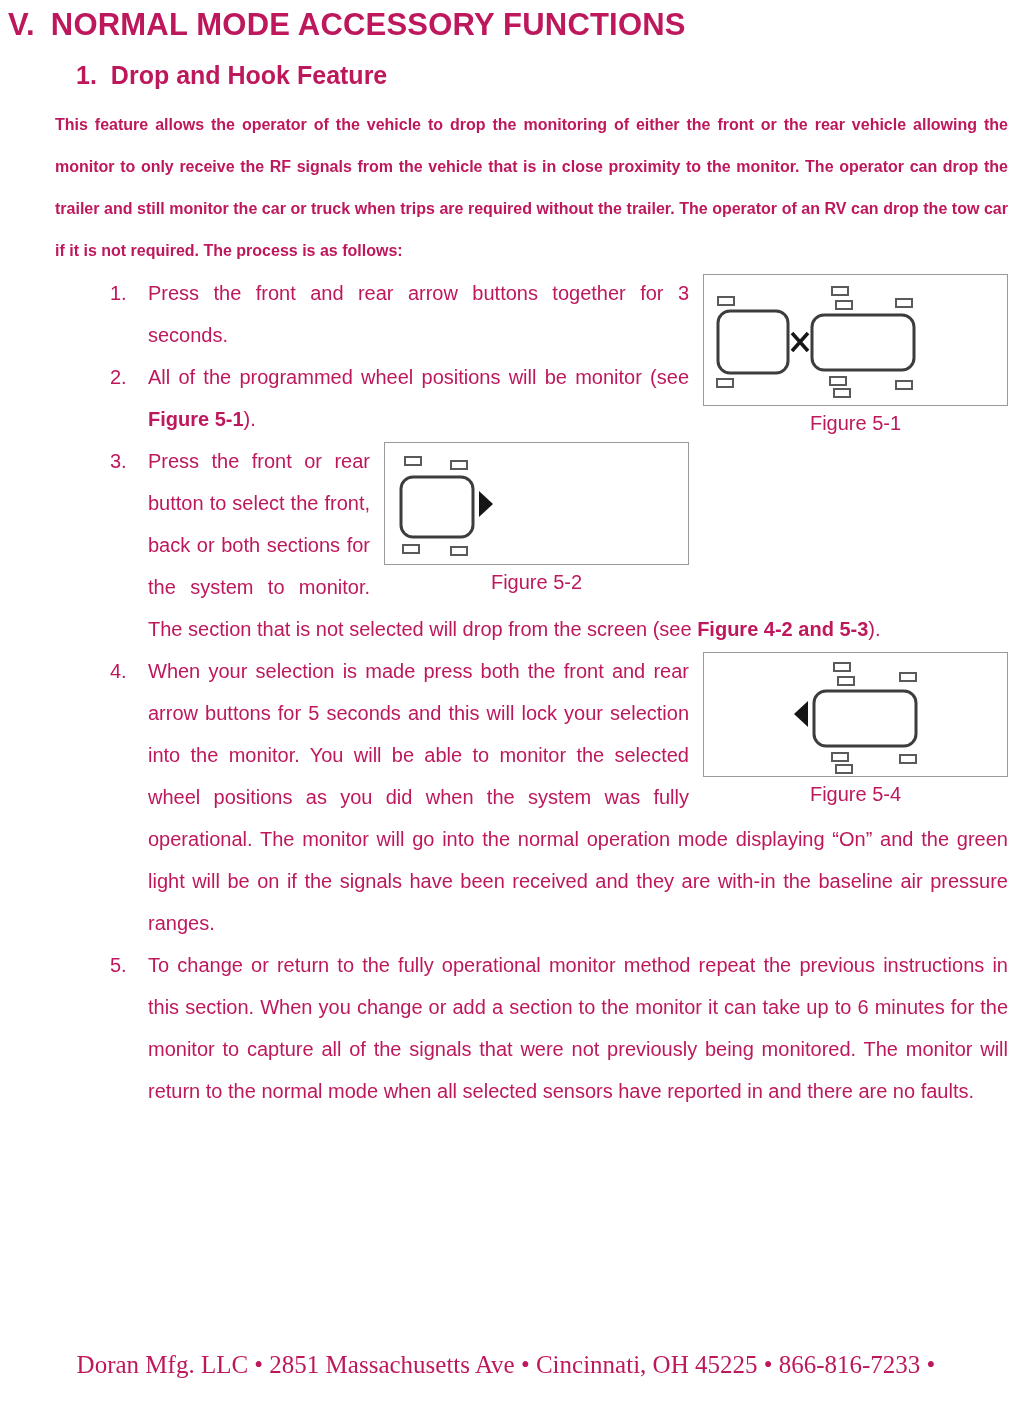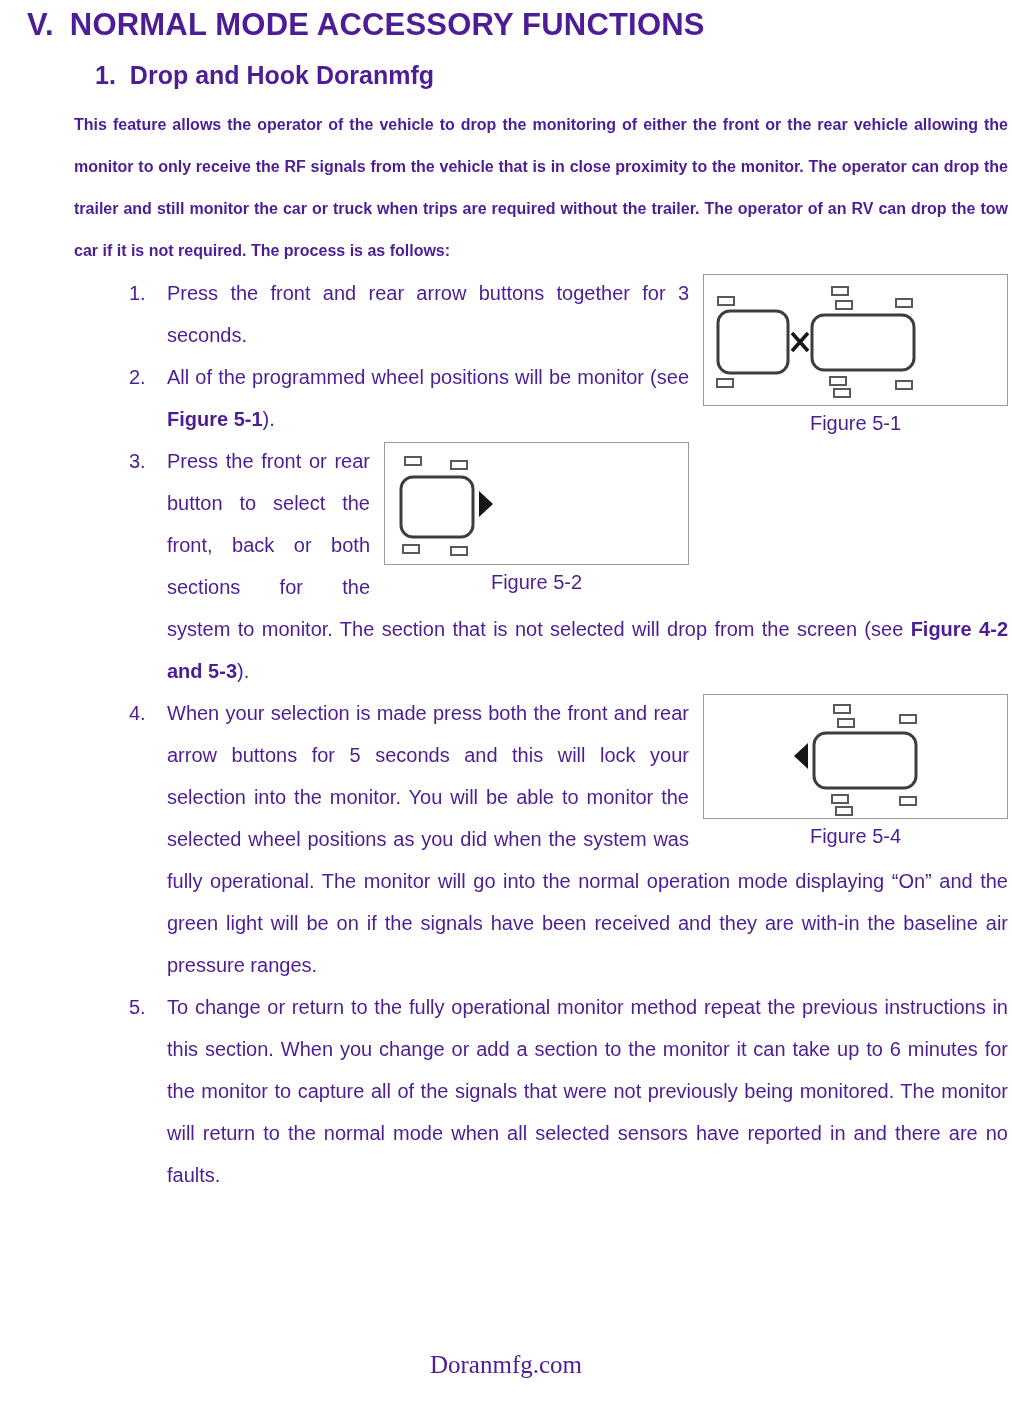--- a/index.html
+++ b/index.html
@@ -3,23 +3,22 @@
 <meta charset="utf-8">
 <style>
   * { box-sizing: border-box; }
   html, body { margin: 0; padding: 0; background: #ffffff; }
   .page {
     position: relative;
     width: 1012px;
     height: 1415px;
     background: #ffffff;
     font-family: "Liberation Sans", sans-serif;
-    color: #4c1d95;
+    color: #be185d;
     overflow: hidden;
-    padding-left: 19px;
   }
   h1.title {
     margin: 6px 0 0 8px;
     font-size: 31px;
     line-height: 38px;
     font-weight: bold;
     letter-spacing: 0.2px;
   }
   h1.title .num { margin-right: 16px; }
   h2.subheading {
@@ -77,21 +76,21 @@
 </head>
 <body>
 
 <div class="page">
 
   <h1 class="title">
     <span class="num">V.</span><span>NORMAL MODE ACCESSORY FUNCTIONS</span>
   </h1>
 
   <h2 class="subheading">
-    <span class="num">1.</span><span>Drop and Hook Doranmfg</span>
+    <span class="num">1.</span><span>Drop and Hook Feature</span>
   </h2>
 
   <p class="intro">This feature allows the operator of the vehicle to drop the monitoring of either the front or the rear vehicle allowing the monitor to only receive the RF signals from the vehicle that is in close proximity to the monitor.  The operator can drop the trailer and still monitor the car or truck when trips are required without the trailer.  The operator of an RV can drop the tow car if it is not required.  The process is as follows:</p>
 
   <div class="steps">
 
     <div class="step">
       <div class="fig">
         <div class="fig-box">
           <svg width="303" height="130" viewBox="0 0 303 130">
@@ -158,18 +157,18 @@
     </div>
 
     <div class="step">
       <span class="step-num">5.</span>
       <span class="step-text"><span>To change or return to the fully operational monitor method repeat the previous instructions in this section.  When you change or add a section to the monitor it can take up to 6 minutes for the monitor to capture all of the signals that were not previously being monitored.  The monitor will return to the normal mode when all selected sensors have reported in and there are no faults.</span><b></b><span></span></span>
     </div>
 
   </div>
 
   <div class="footer">
-    <div>Doranmfg.com</div>
+    <div>Doran Mfg. LLC • 2851 Massachusetts Ave • Cincinnati, OH 45225 • 866-816-7233 •</div>
   </div>
 
   <div class="page-number">20</div>
 
 </div>
 
 </body></html>

